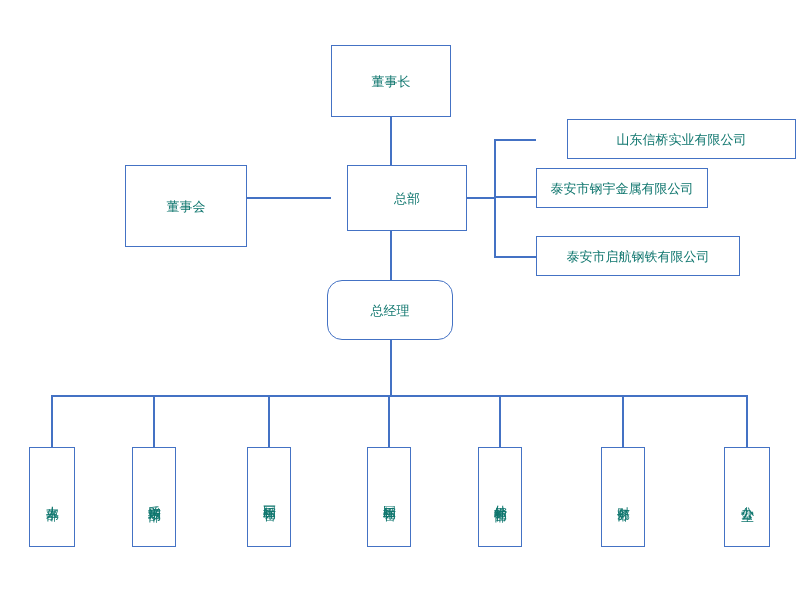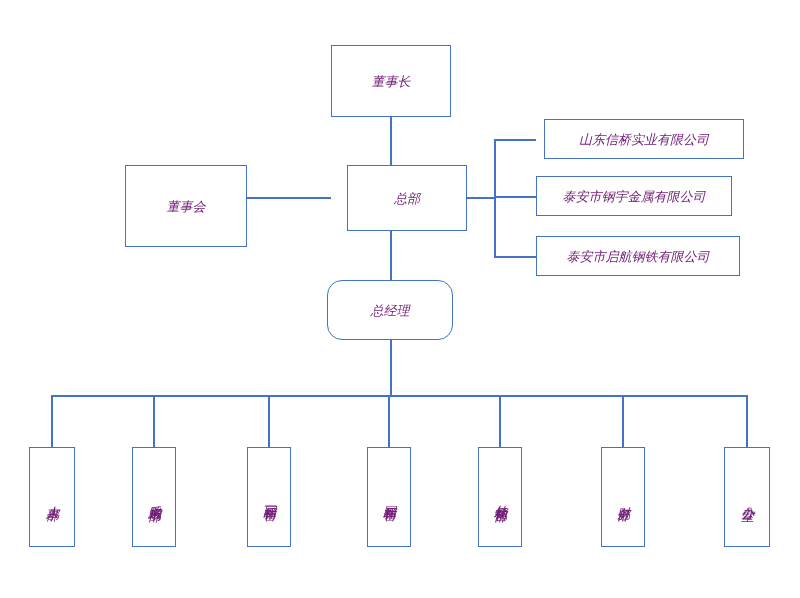--- a/index.html
+++ b/index.html
@@ -19,25 +19,24 @@
   }
   .node {
     position: absolute;
     box-sizing: border-box;
     border: 1px solid #4472c4;
     background: #ffffff;
     display: flex;
     align-items: center;
     justify-content: center;
     text-align: center;
-    color: #701a75;
+    color: #0f766e;
     font-size: 13px;
     line-height: 17px;
     z-index: 3;
-    font-style: italic;
   }
   .node.vertical {
     writing-mode: vertical-rl;
     text-orientation: upright;
     letter-spacing: 1px;
     line-height: 18px;
   }
   .conn {
     position: absolute;
     background: #4472c4;
@@ -82,25 +81,25 @@
   </div>
 
   <div class="node" style="left:331px; top:165px; width:120px; height:66px;margin-left:16px;">
     <span>总部</span>
   </div>
 
   <div class="node" style="left:327px; top:280px; width:126px; height:60px;border-radius:15px;">
     <span>总经理</span>
   </div>
 
-  <div class="node" style="left:544px; top:119px; width:200px; height:40px;">
+  <div class="node" style="left:567px; top:119px; width:229px; height:40px;">
     <span>山东信桥实业有限公司</span>
   </div>
 
-  <div class="node" style="left:536px; top:176px; width:196px; height:40px;">
+  <div class="node" style="left:536px; top:168px; width:172px; height:40px;">
     <span>泰安市钢宇金属有限公司</span>
   </div>
 
   <div class="node" style="left:536px; top:236px; width:204px; height:40px;">
     <span>泰安市启航钢铁有限公司</span>
   </div>
 
   <div class="node vertical" style="left:29px; top:447px; width:46px; height:100px;">
     <span>人事部</span>
   </div>

